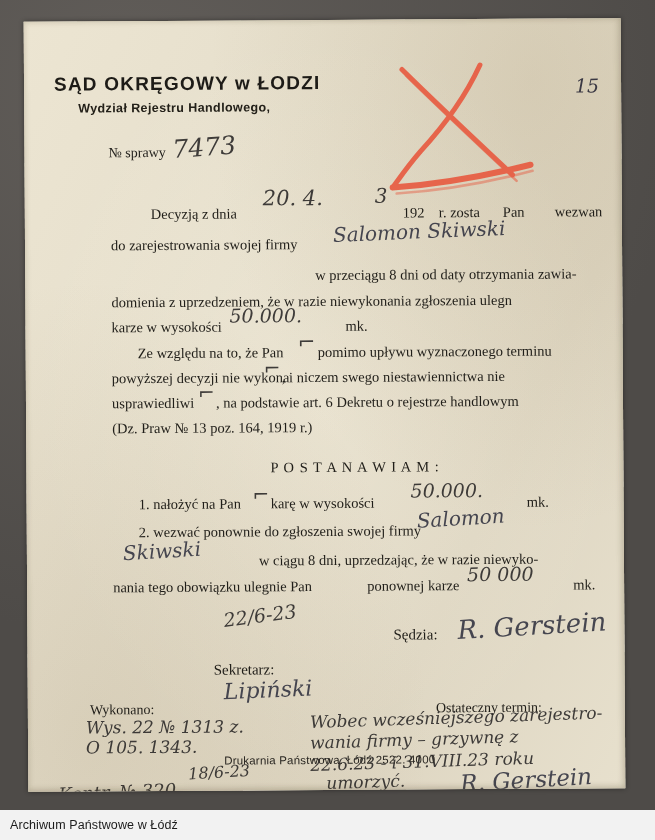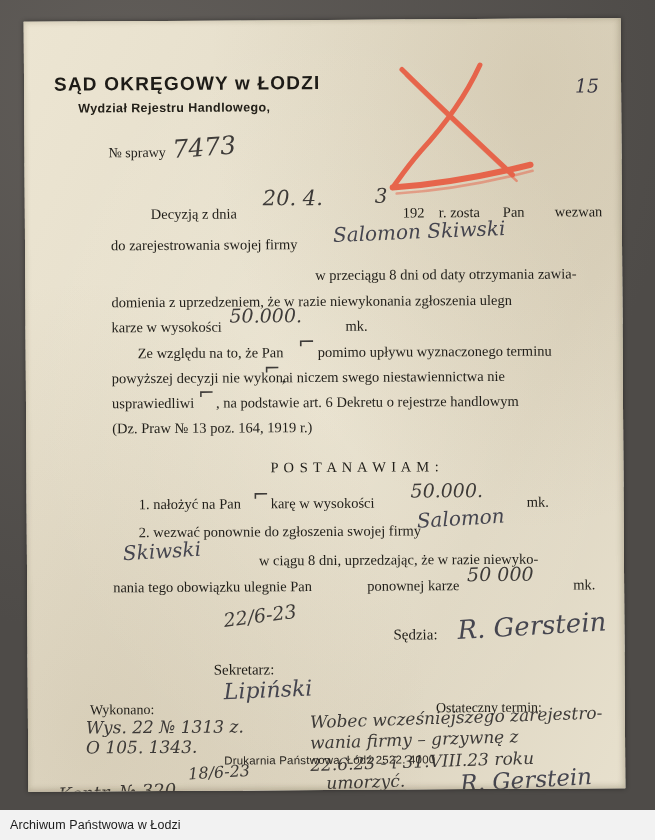--- a/index.html
+++ b/index.html
@@ -258,16 +258,16 @@
       <div class="hw ink-dark" style="left:282px; top:732px; font-size:17px; transform:rotate(-1.5deg);">22.6.23 - i 31.VIII.23 roku</div>
       <div class="hw ink-dark" style="left:298px; top:752px; font-size:17px; transform:rotate(-1.5deg);">umorzyć.</div>
       <div class="hw ink-blue" style="left:432px; top:748px; font-size:23px; transform:rotate(-3deg);">R. Gerstein</div>
 
       <div class="footer-print">Drukarnia Państwowa. Łódź 2522. 4000</div>
 
     </div>
   </div>
 
   <div id="credit-bar">
-    <span>Archiwum Państwowa w Łodzi</span>
+    <span>Archiwum Państwowe w Łódź</span>
   </div>
 
 </div>
 
 </body></html>

